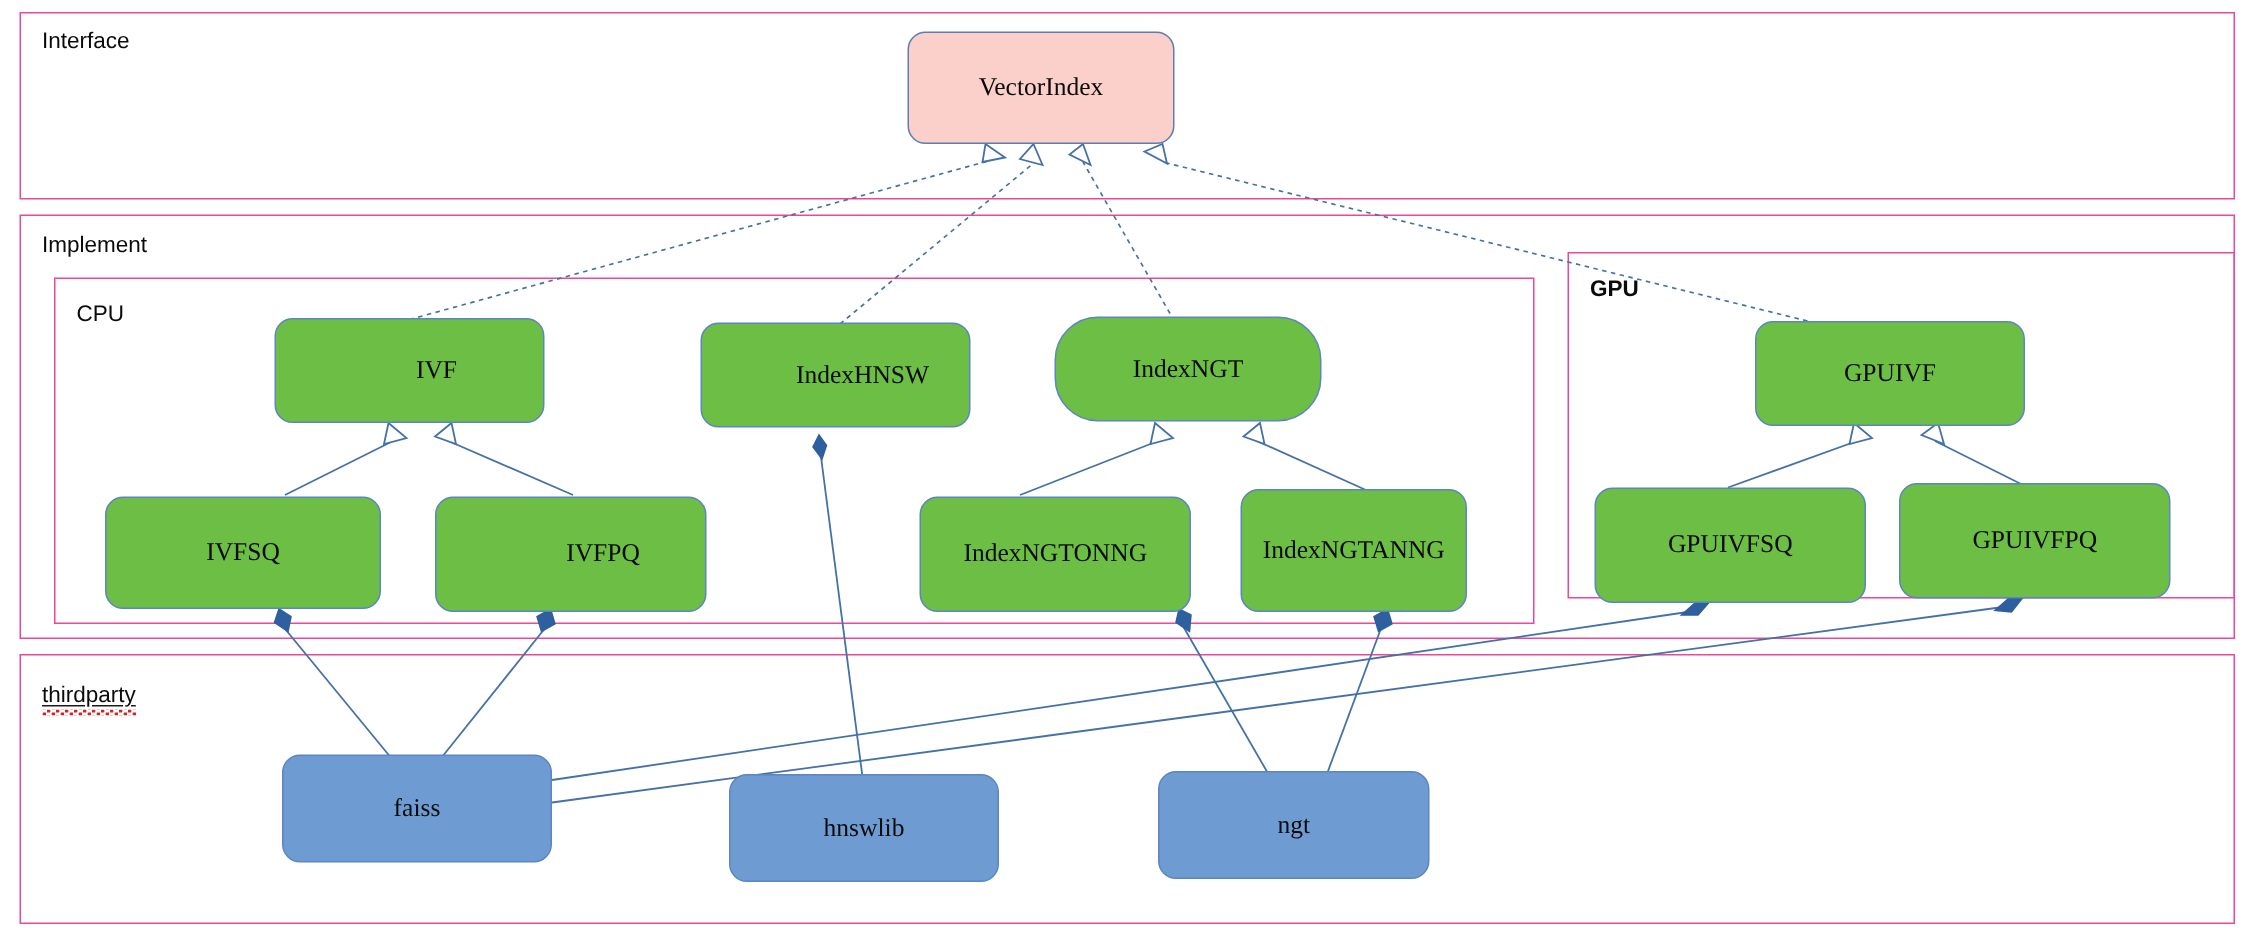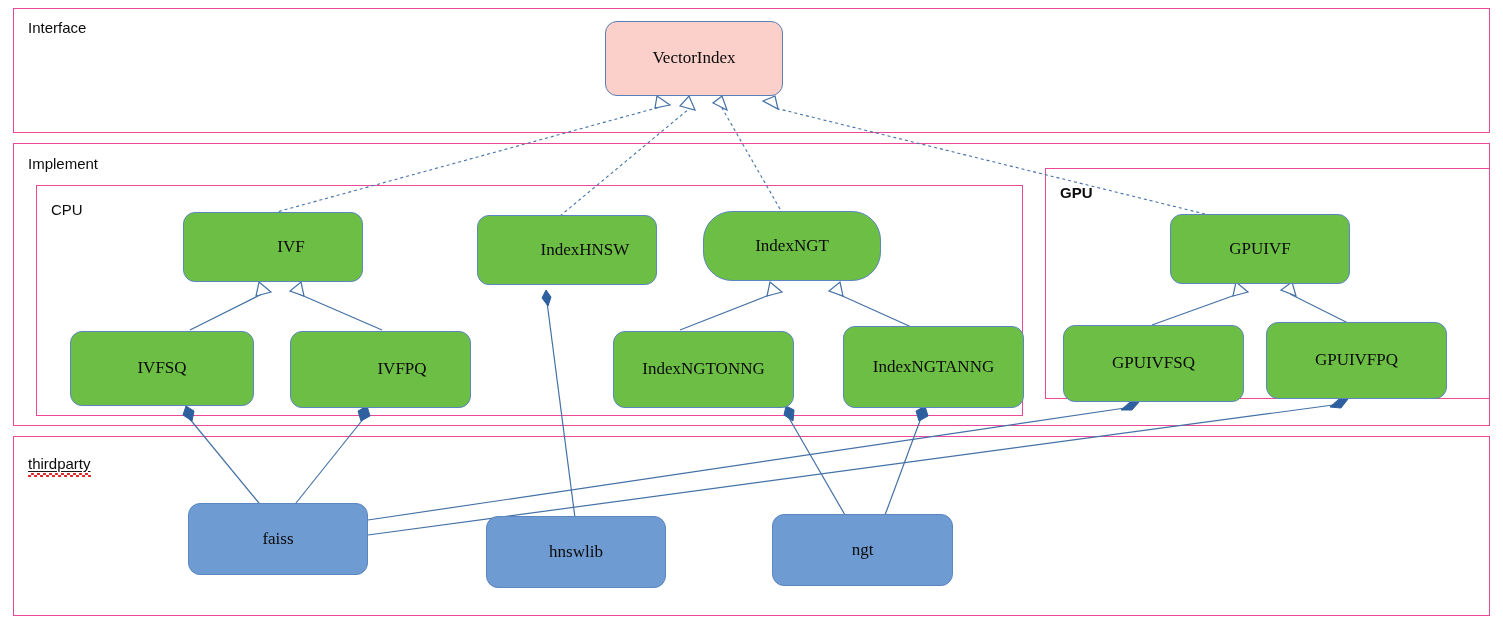--- a/index.html
+++ b/index.html
@@ -108,37 +108,37 @@
     <polygon class="solid" points="1348,399 1341,408 1330,407 1339,399"></polygon>
   </svg>
 
   <div class="node iface" style="left:605px;top:21px;width:178px;height:75px;">
     <span>VectorIndex</span>
   </div>
 
   <div class="node impl" style="left:183px;top:212px;width:180px;height:70px;padding-left:36px;">
     <span>IVF</span>
   </div>
-  <div class="node impl" style="left:477px;top:215px;width:180px;height:70px;padding-left:36px;">
+  <div class="node impl" style="left:467px;top:215px;width:180px;height:70px;padding-left:36px;">
     <span>IndexHNSW</span>
   </div>
   <div class="node impl" style="left:703px;top:211px;width:178px;height:70px;border-radius:29px;">
     <span>IndexNGT</span>
   </div>
 
   <div class="node impl" style="left:70px;top:331px;width:184px;height:75px;">
     <span>IVFSQ</span>
   </div>
   <div class="node impl" style="left:290px;top:331px;width:181px;height:77px;padding-left:43px;">
     <span>IVFPQ</span>
   </div>
   <div class="node impl" style="left:613px;top:331px;width:181px;height:77px;">
     <span>IndexNGTONNG</span>
   </div>
-  <div class="node impl" style="left:827px;top:326px;width:181px;height:82px;margin-left:16px;">
+  <div class="node impl" style="left:827px;top:326px;width:151px;height:82px;">
     <span>IndexNGTANNG</span>
   </div>
 
   <div class="node impl" style="left:1170px;top:214px;width:180px;height:70px;">
     <span>GPUIVF</span>
   </div>
   <div class="node impl" style="left:1063px;top:325px;width:181px;height:77px;">
     <span>GPUIVFSQ</span>
   </div>
   <div class="node impl" style="left:1266px;top:322px;width:181px;height:77px;">

